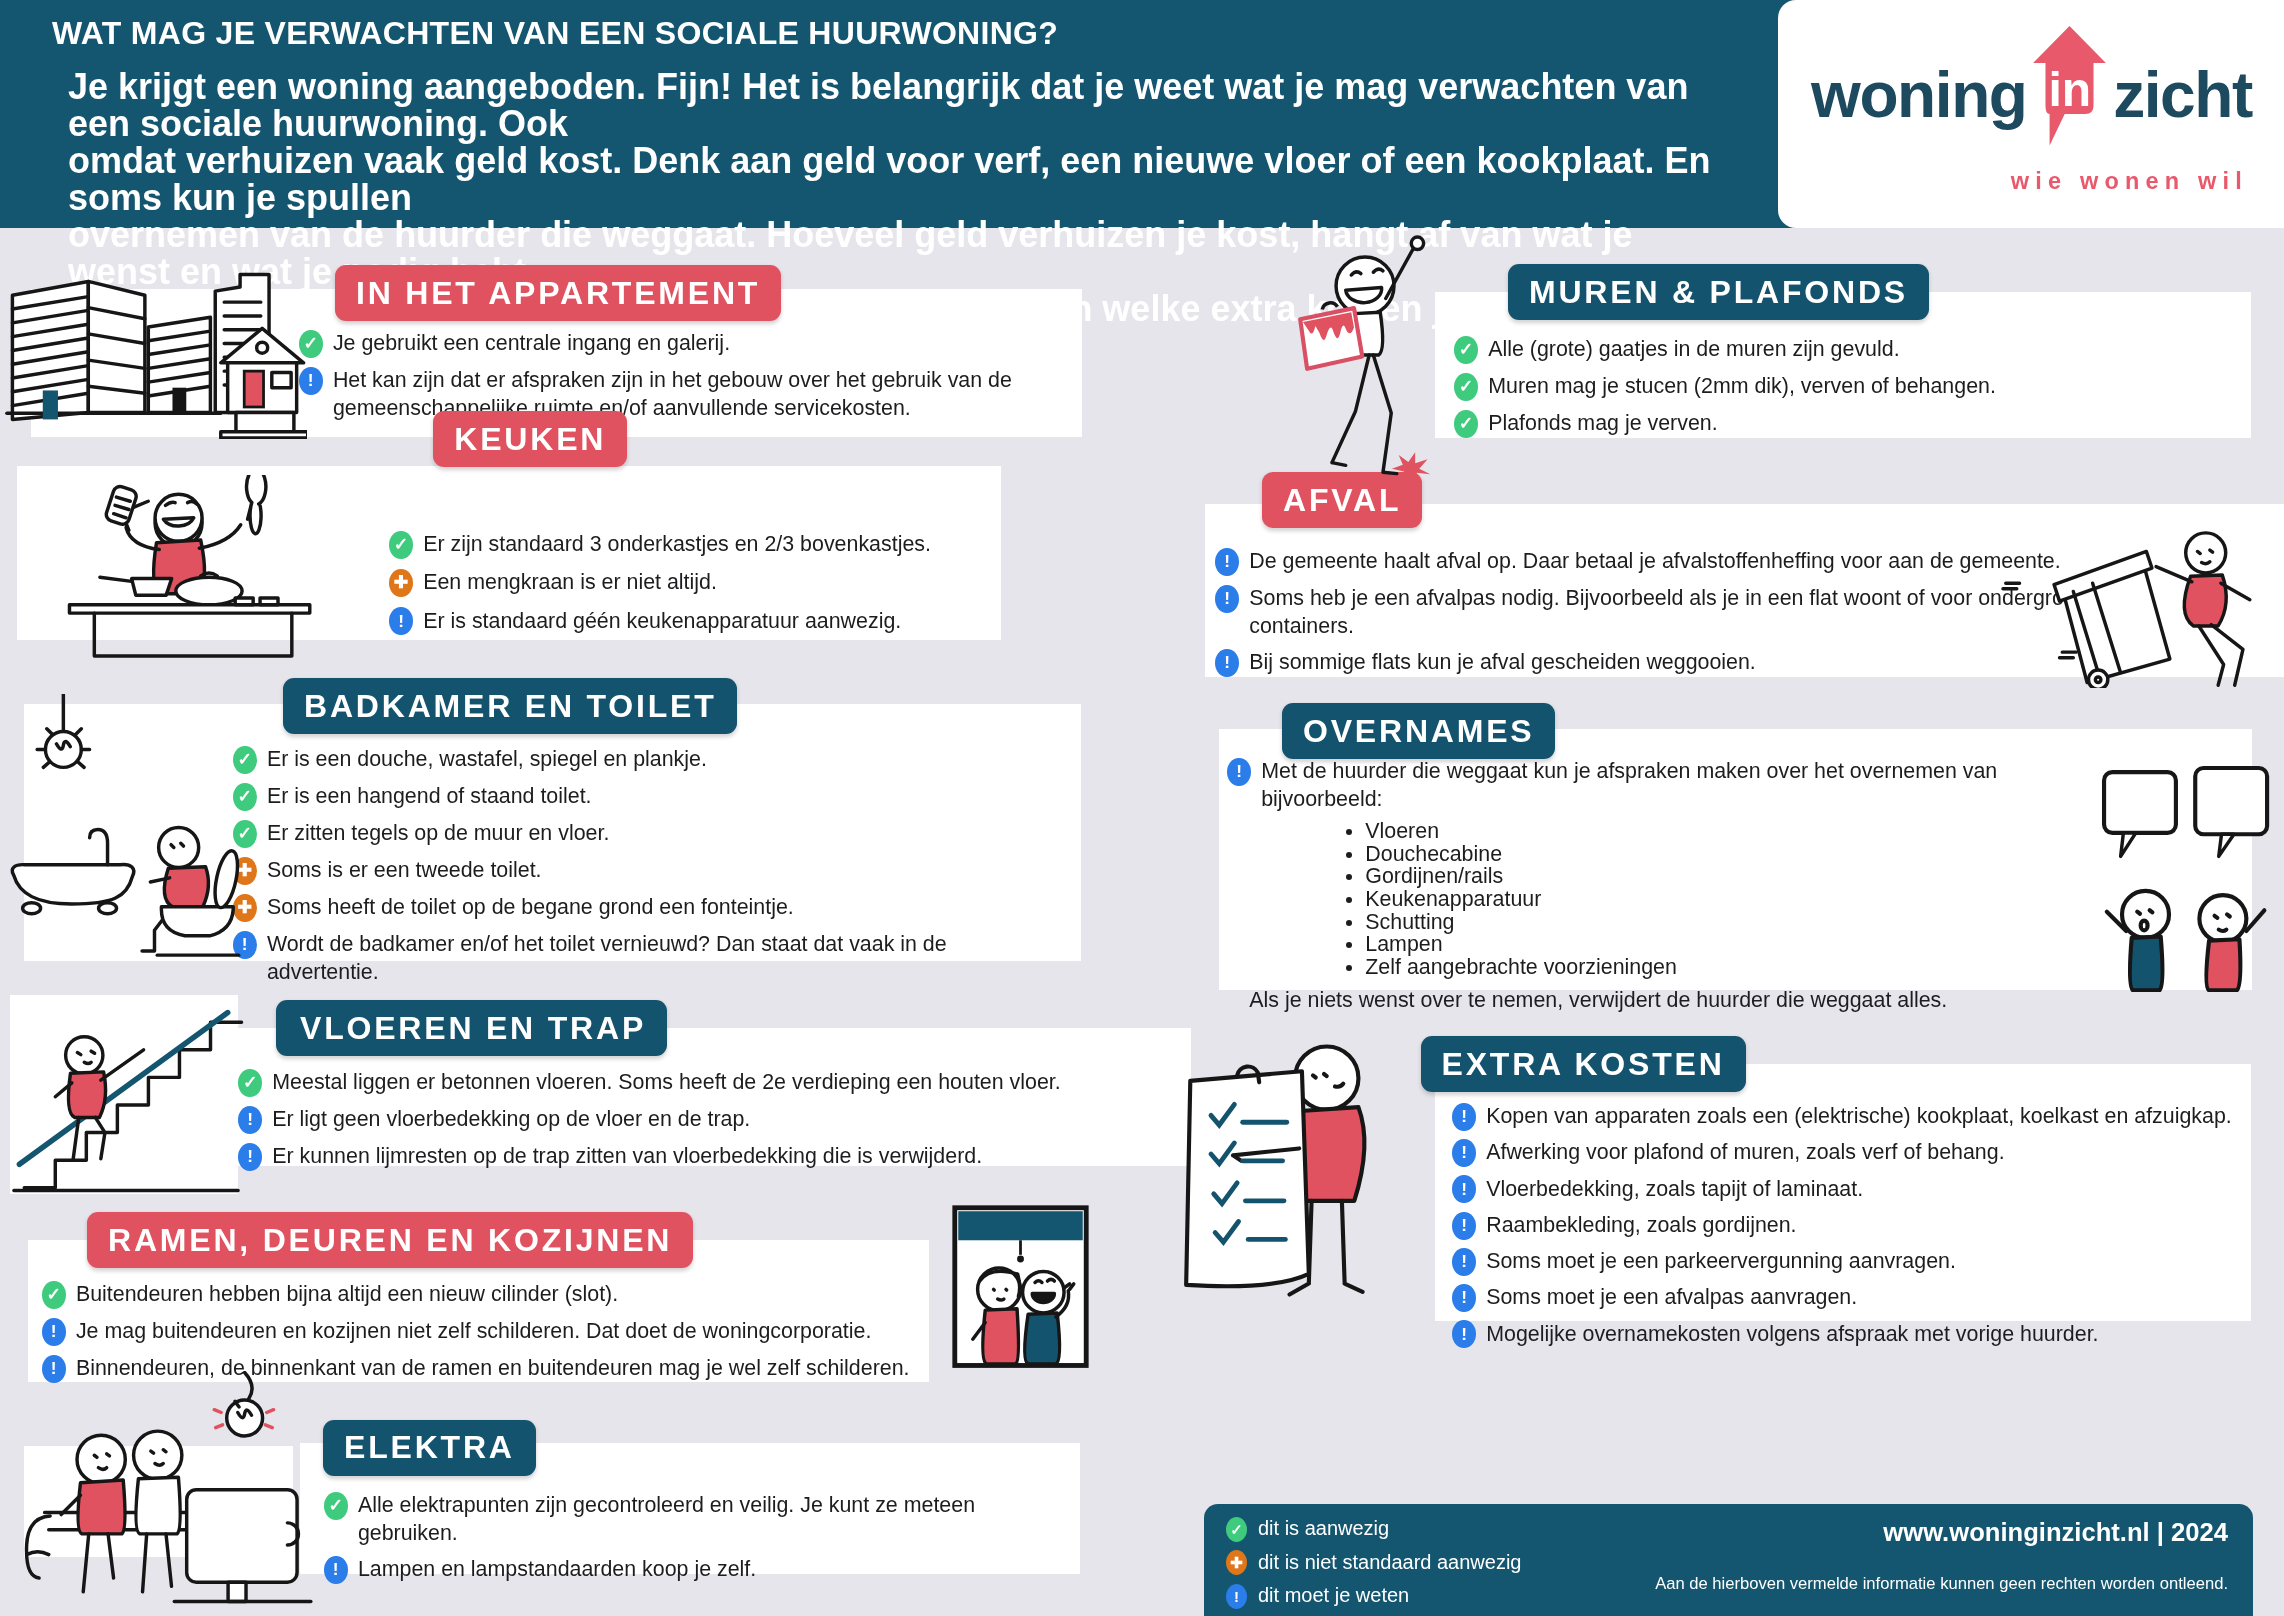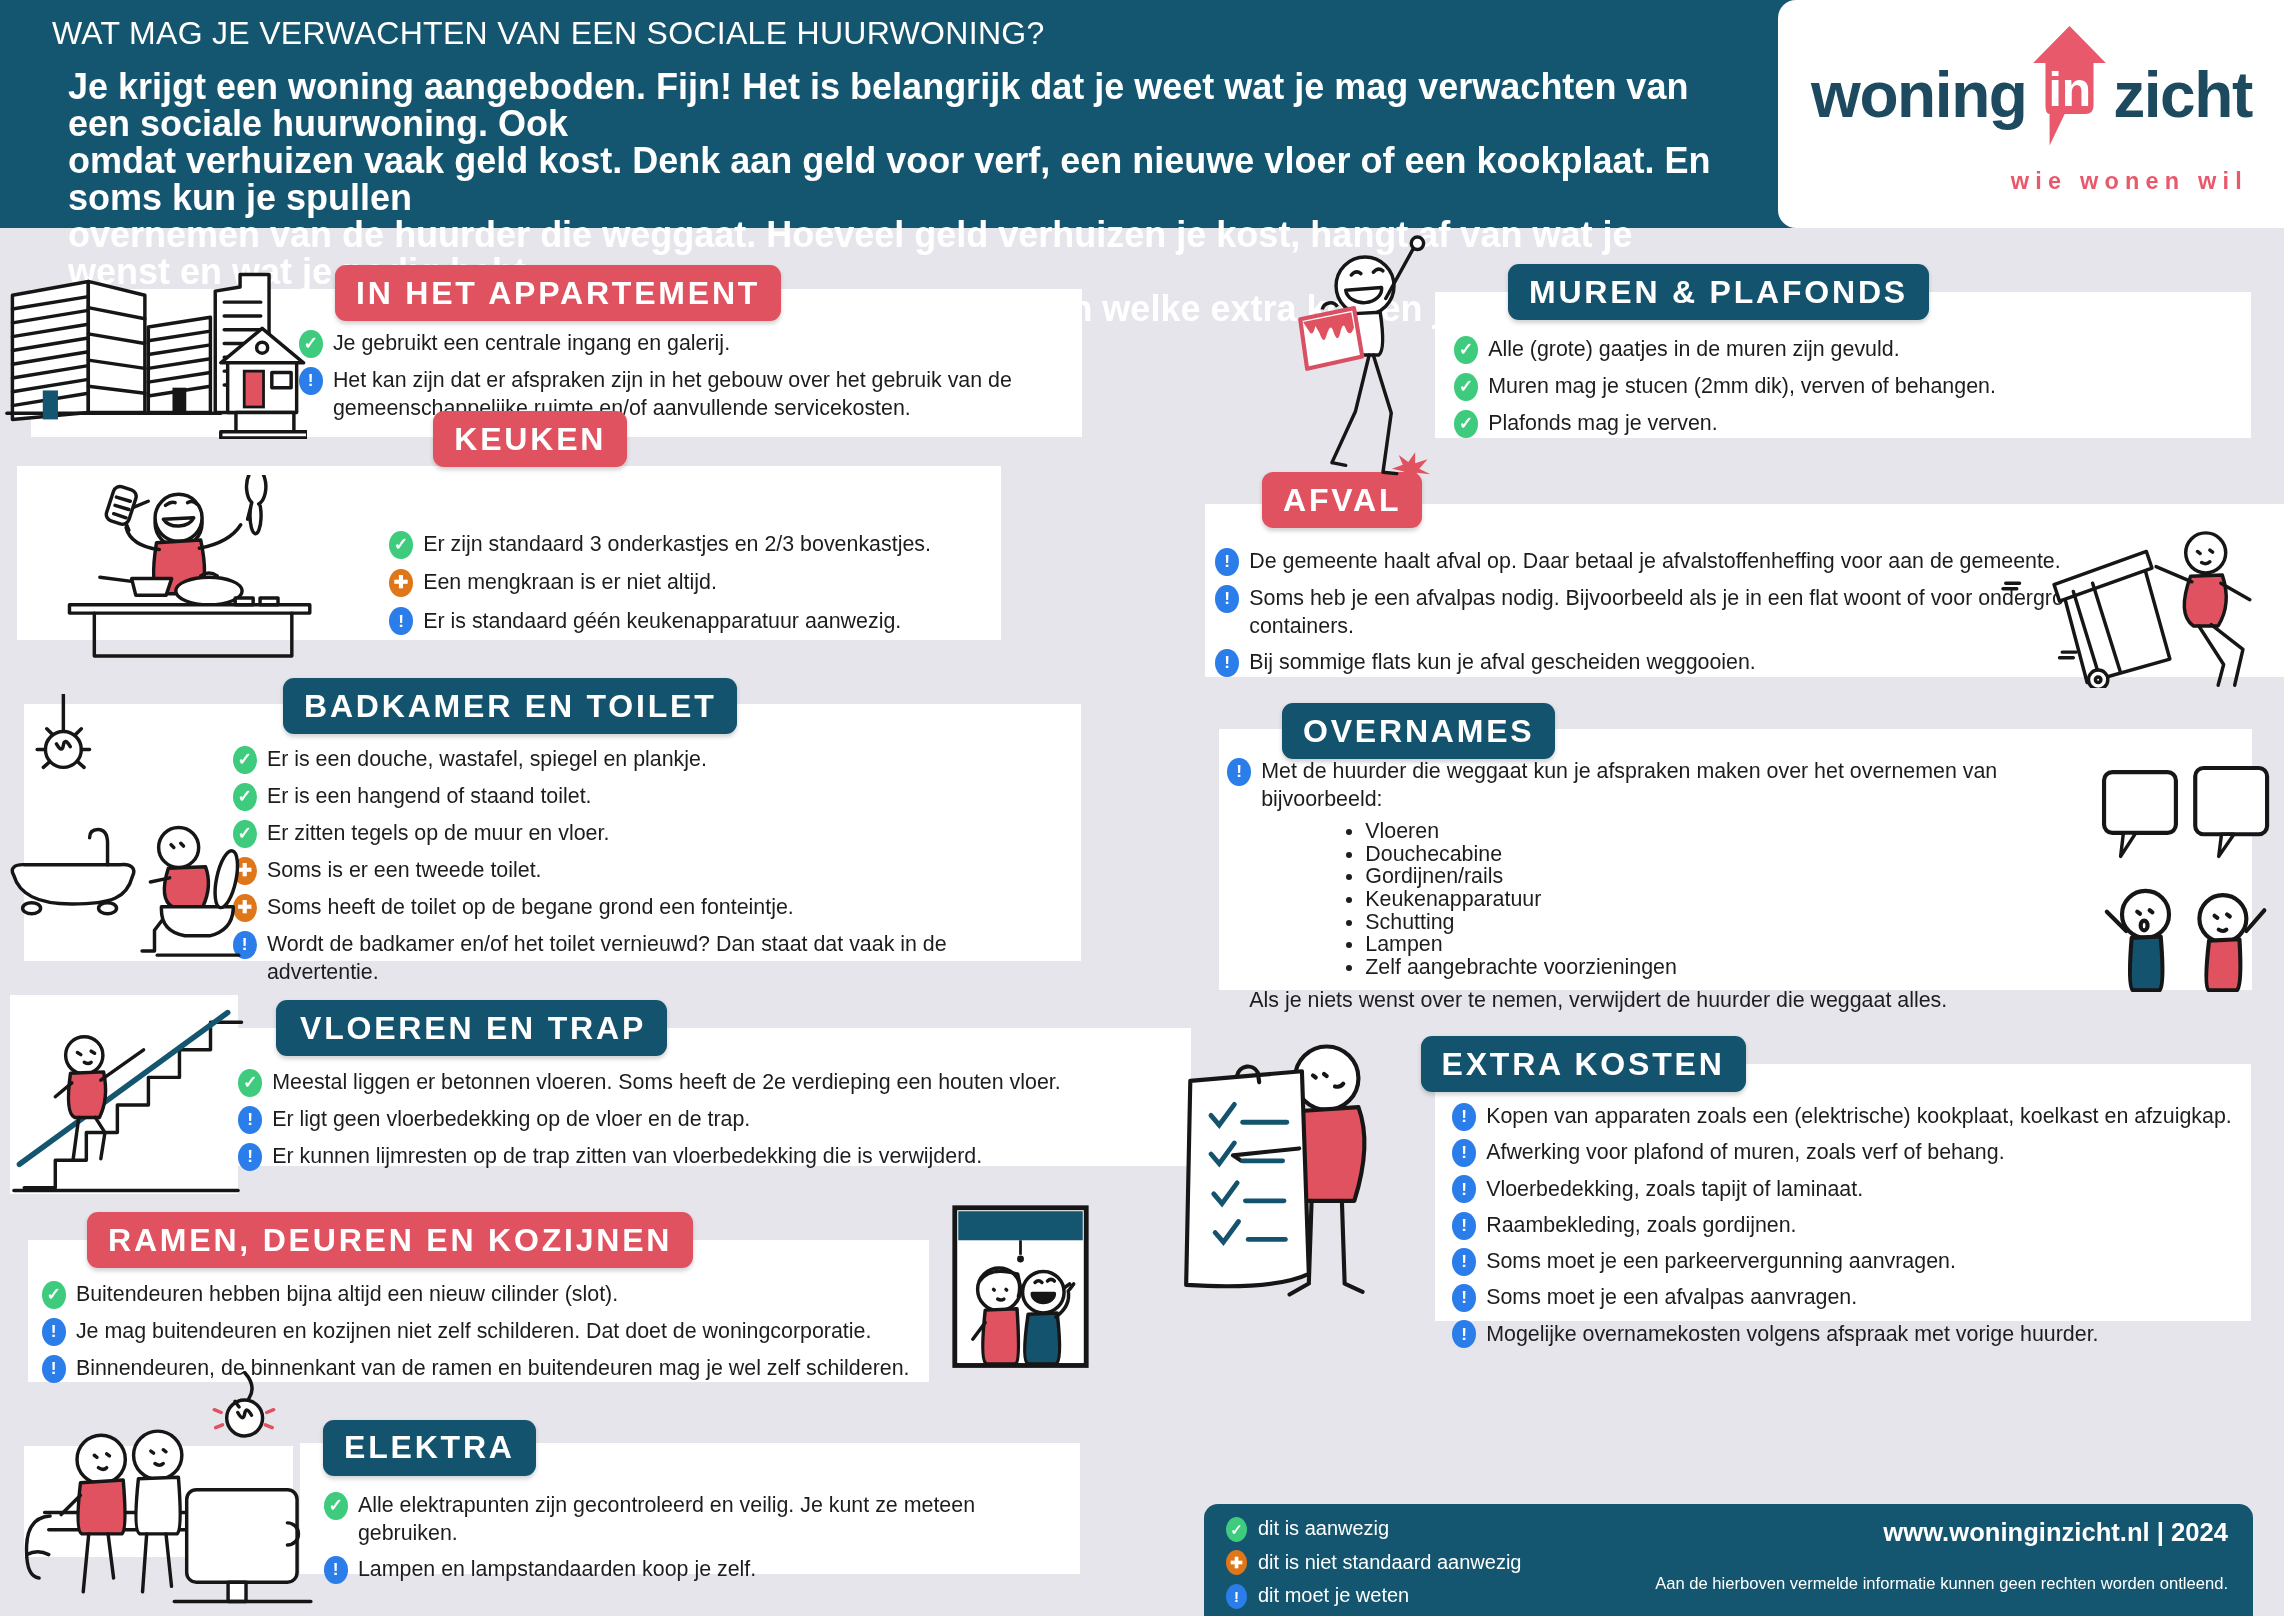--- a/index.html
+++ b/index.html
@@ -1,21 +1,21 @@
 <!DOCTYPE html>
 <html style="font-size:11px"><head>
 <meta charset="utf-8">
 <style>
   html,body{margin:0;padding:0;background:#cfcfd6;}
   .canvas{position:relative;width:2284px;height:1616px;background:#e6e5eb;overflow:hidden;
           font-family:"Liberation Sans",sans-serif;color:#1d1d1f;}
   
   .topbar{position:absolute;left:0;top:0;width:2284px;height:228px;background:#14566f;}
   .header-text{position:absolute;left:52px;top:15px;width:1699px;color:#fff;}
-  .header-text h1{margin:0 0 7px 0;font-size:32px;font-weight:400;letter-spacing:0.3px;}
+  .header-text h1{margin:0 0 7px 0;font-size:32px;font-weight:700;letter-spacing:0.3px;}
   .intro{margin:16px;font-size:36px;line-height:37px;white-space:pre-line;font-weight:700;}
   .logo-card{position:absolute;left:1778px;top:0;width:506px;height:228px;background:#fff;
              border-radius:18px 0 0 18px;}
   .logo-row{position:absolute;left:33px;top:43px;display:flex;align-items:center;
             font-size:64px;font-weight:700;color:#1d4a5f;letter-spacing:-1.4px;}
   .logo-house{position:relative;width:81px;height:104px;margin:0 2.8px;}
   .logo-house svg{position:absolute;left:0;top:-19.3px;overflow:visible;}
   .logo-in{position:absolute;left:0;top:19.3px;width:81px;text-align:center;color:#fff;
            font-size:48px;font-weight:700;letter-spacing:0;}
   .logo-tagline{position:absolute;right:36px;top:168px;color:#e8596c;font-size:23.5px;

